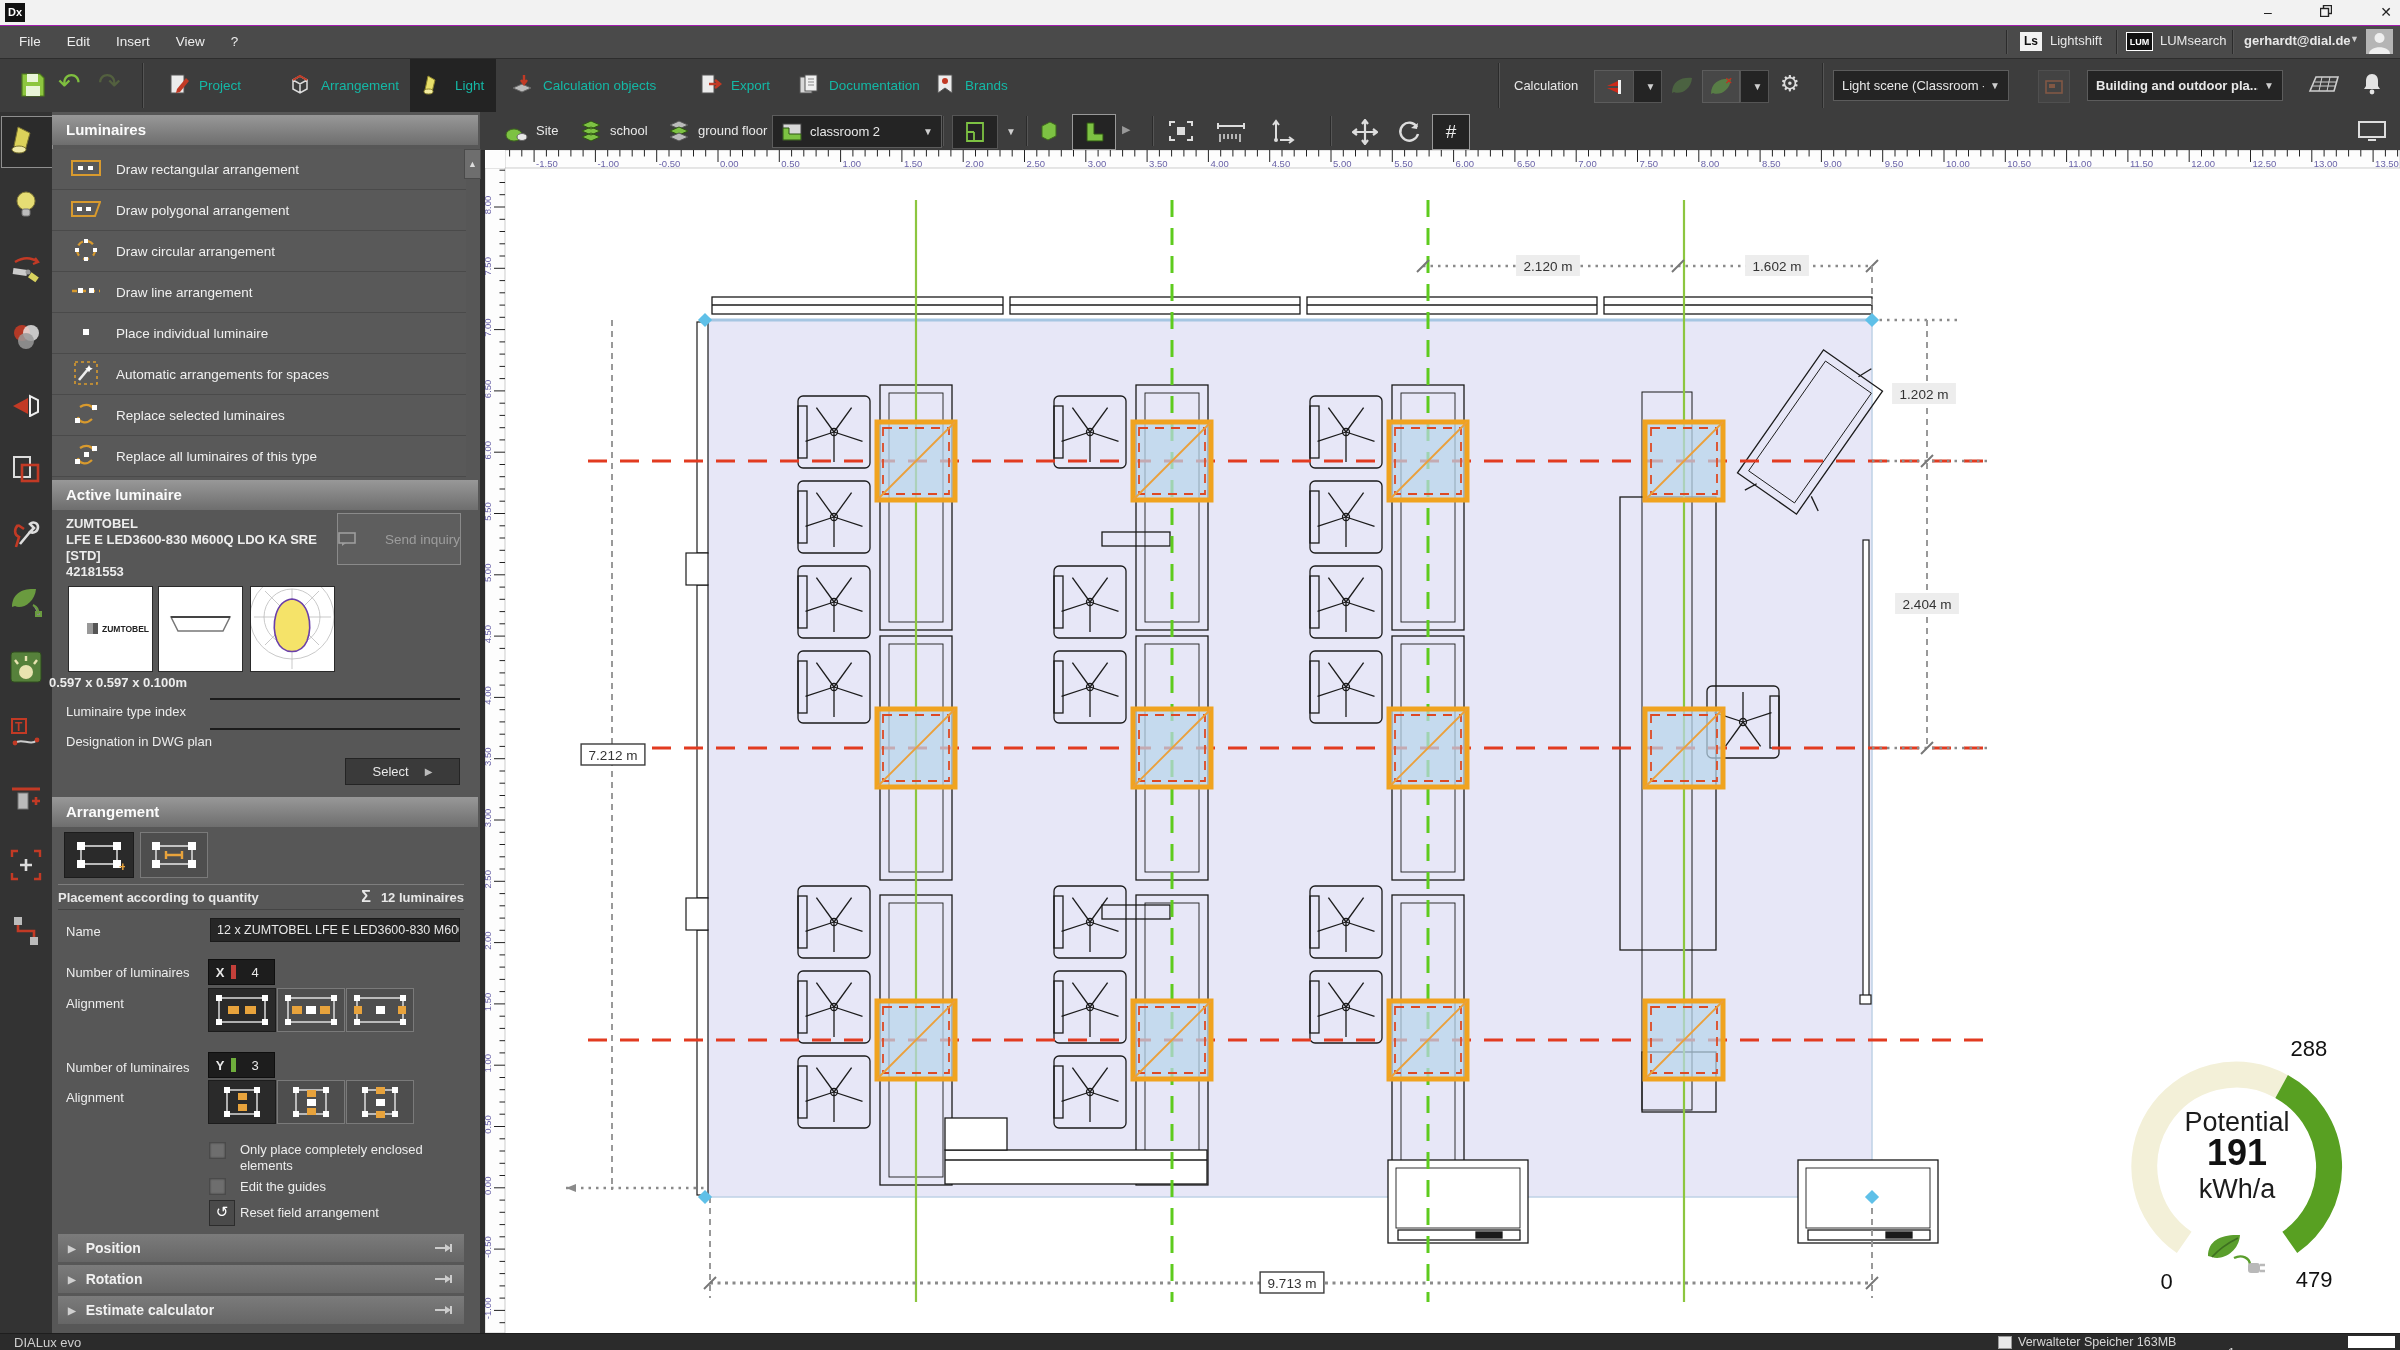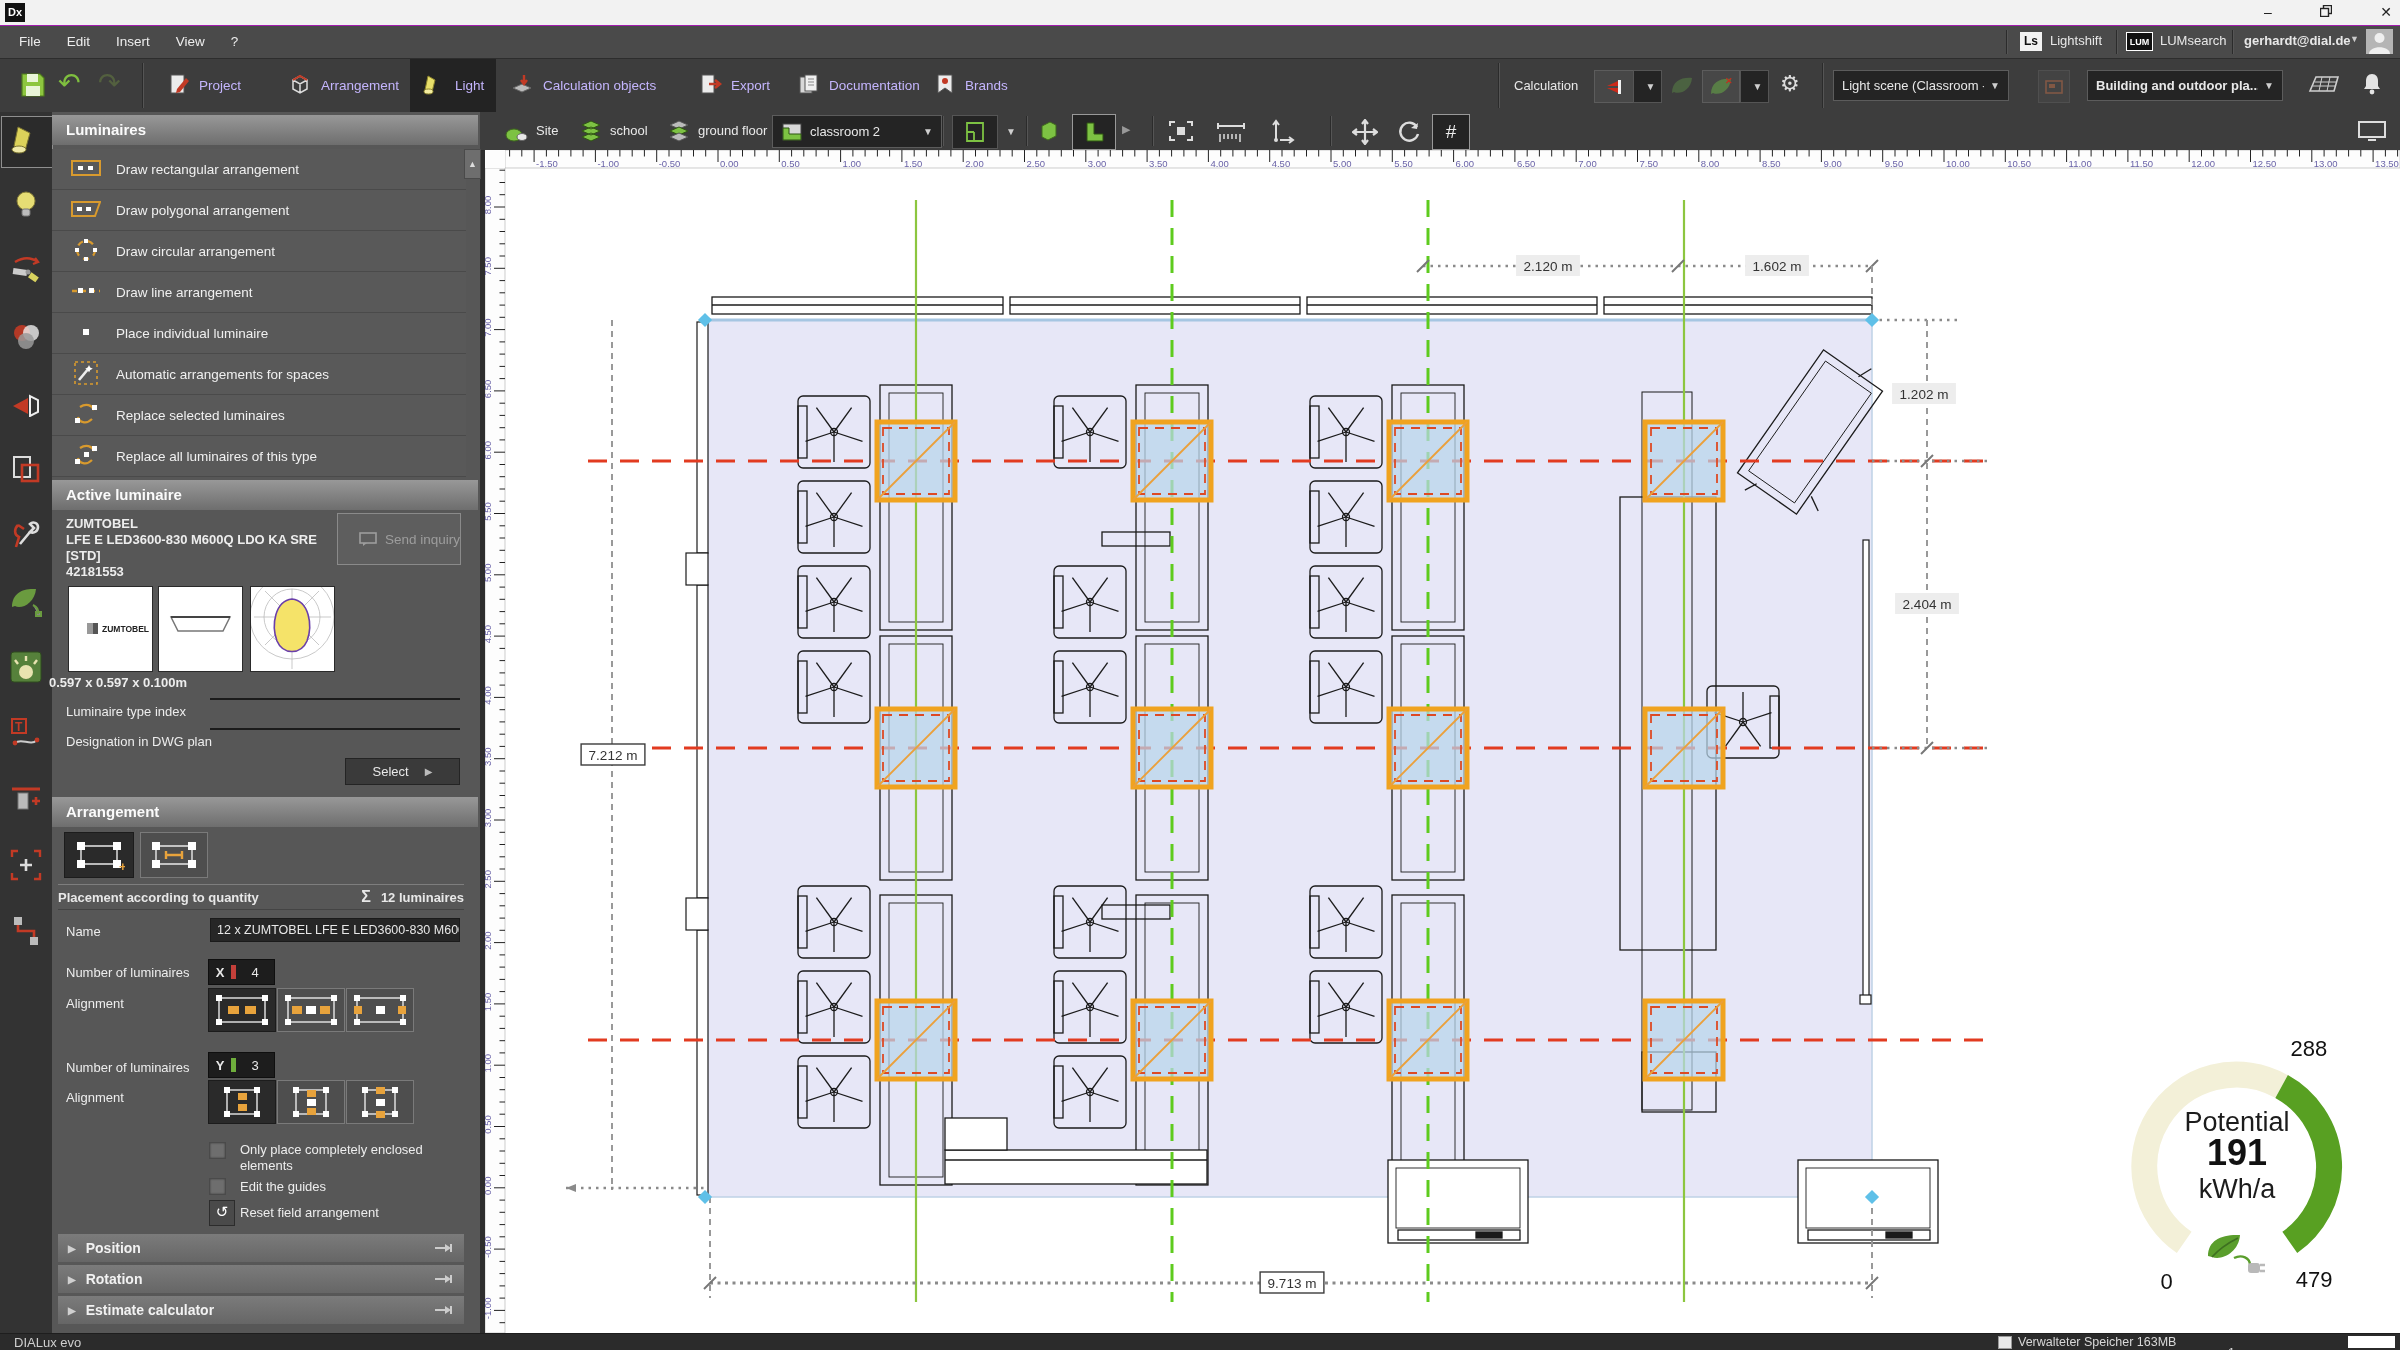--- a/index.html
+++ b/index.html
@@ -8,21 +8,21 @@
   .abs{position:absolute}
   
   #titlebar{left:0;top:0;width:2400px;height:25px;background:#f2f2f2;border-bottom:1px solid #a21caf}
   #dx-icon{left:5px;top:3px;width:20px;height:19px;background:#111;color:#fff;font-size:11px;font-weight:bold;
            text-align:center;line-height:19px}
   .winctl{top:3px;width:40px;height:19px;text-align:center;color:#222;font-size:14px;line-height:18px}
   #menubar{left:0;top:26px;width:2400px;height:32px;background:#4a4a4a;border-bottom:1px solid #2d2d2d}
   .menu-item{display:inline-block;padding:0 13px;line-height:31px;font-size:13.5px;color:#ededed}
   #toolbar1{left:0;top:59px;width:2400px;height:53px;background:#3d3d3d;border-bottom:1px solid #2c2c2c}
   .tab{position:absolute;top:0;height:53px;display:flex;align-items:center;gap:9px;padding:0 12px;
-       font-size:13.5px;color:#c4b5fd;white-space:nowrap}
+       font-size:13.5px;color:#14b8a6;white-space:nowrap}
   .tab.active{background:#232323}
   .vsep{position:absolute;top:4px;bottom:4px;width:1px;background:#2b2b2b;box-shadow:1px 0 0 #555}
   .tbtn{position:absolute;border:1px solid #5c5c5c;background:#474747;display:flex;align-items:center;justify-content:center}
   .tbtn.dark{background:#242424;border-color:#555}
   .ddown{position:absolute;background:#242424;border:1px solid #5c5c5c;display:flex;align-items:center;
          font-size:13px;color:#e8e8e8;padding:0 8px;white-space:nowrap;overflow:hidden}
   .caret{color:#cfcfcf;font-size:10px;margin-left:auto;padding-left:6px}
   #navbar{left:480px;top:112px;width:1920px;height:38px;background:#3d3d3d;border-bottom:1px solid #2c2c2c}
   .navlbl{font-size:13px;color:#e9e9e9}
   
@@ -457,21 +457,21 @@
     <span>Replace all luminaires of this type</span>
       </div>
     </div>
   <div class="abs" style="left:464px;top:37px;width:15px;height:28px;background:#6e6e6e;border:1px solid #4a4a4a;text-align:center;color:#ddd;font-size:9px;line-height:28px">▲</div>
 
   <div class="phead" style="top:368px">Active luminaire</div>
   <div class="plbl" style="left:66px;top:404px;font-weight:bold">ZUMTOBEL</div>
   <div class="plbl" style="left:66px;top:420px;font-weight:bold;width:270px">LFE E LED3600-830 M600Q LDO KA SRE</div>
   <div class="plbl" style="left:66px;top:436px;font-weight:bold">[STD]</div>
   <div class="plbl" style="left:66px;top:452px;font-weight:bold">42181553</div>
-  <div class="abs" style="left:337px;top:401px;width:122px;height:50px;border:1px solid #8a8a8a;background:#5e5e5e;display:flex;align-items:center;justify-content:flex-end;gap:8px;color:#9d9d9d;font-size:13.5px">
+  <div class="abs" style="left:337px;top:401px;width:122px;height:50px;border:1px solid #8a8a8a;background:#5e5e5e;display:flex;align-items:center;justify-content:space-between;gap:8px;color:#9d9d9d;font-size:13.5px">
     <svg width="18" height="15" viewBox="0 0 18 15">
         <rect x="1" y="1" width="16" height="10" fill="none" stroke="#9d9d9d" stroke-width="1.6"></rect>
         <path d="M4 11 L4 14 L8 11" fill="#9d9d9d"></path>
       </svg>
     <span>Send inquiry</span>
   </div>
   <div class="thumb" style="left:68px;top:474px">
     <svg width="83" height="84" viewBox="0 0 83 84">
       <rect x="18" y="36" width="11" height="11" fill="#555"></rect>
         <rect x="18" y="36" width="6" height="11" fill="#999"></rect>

